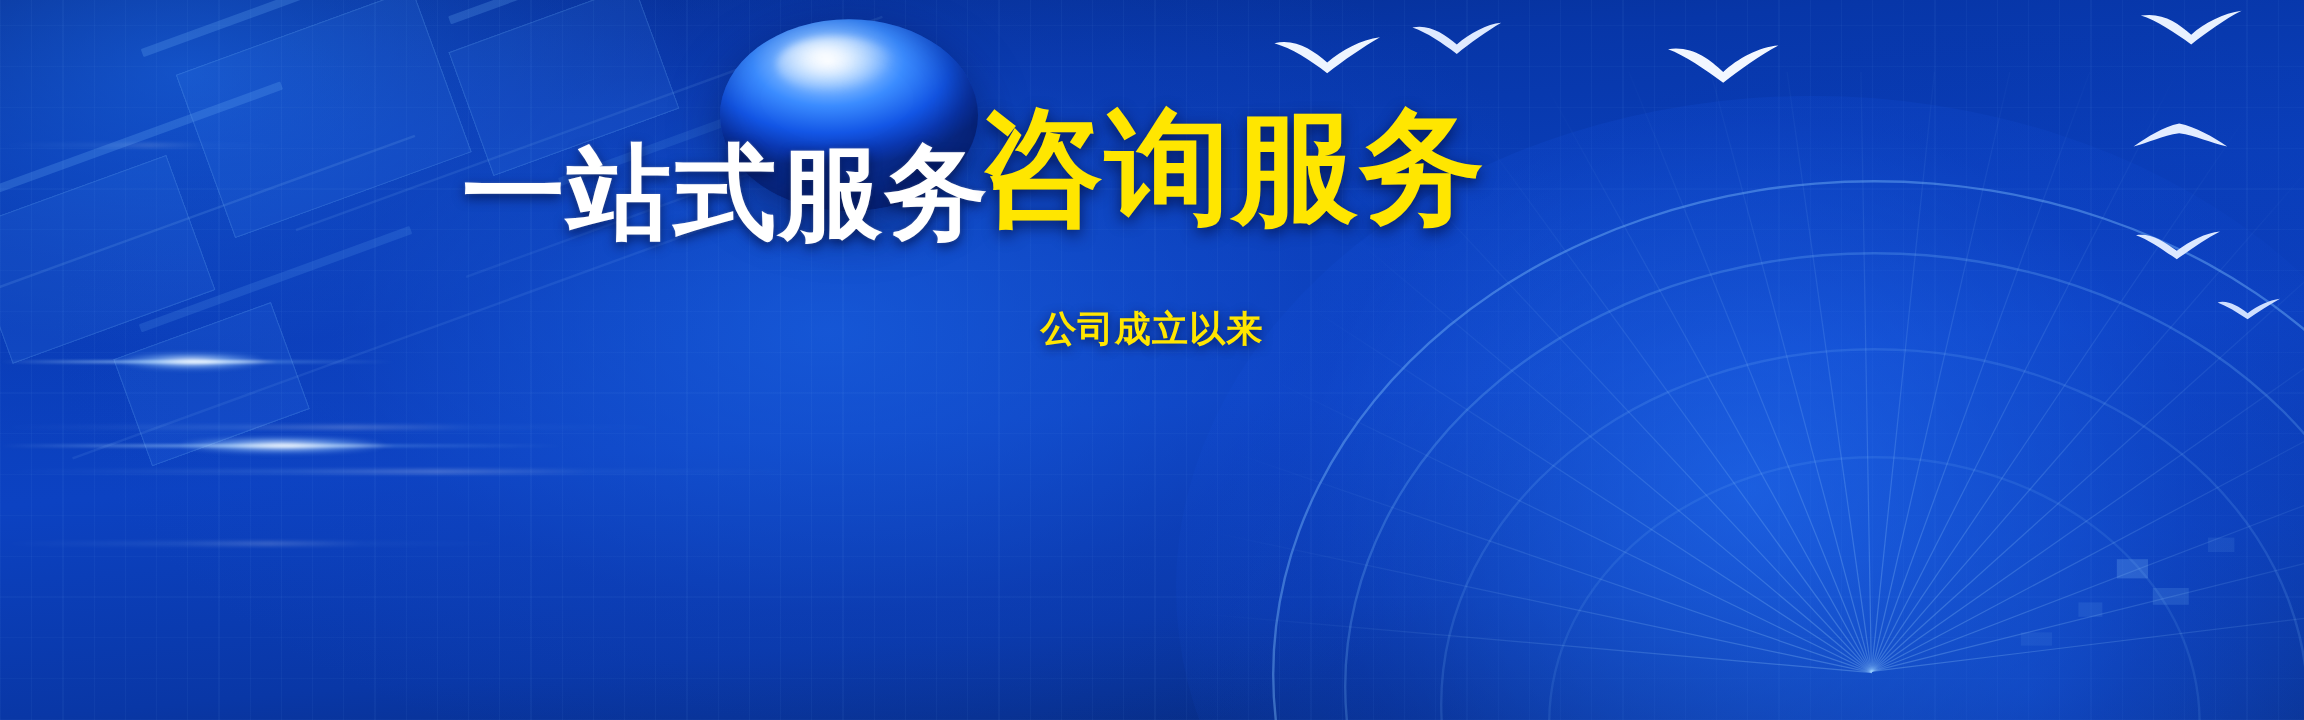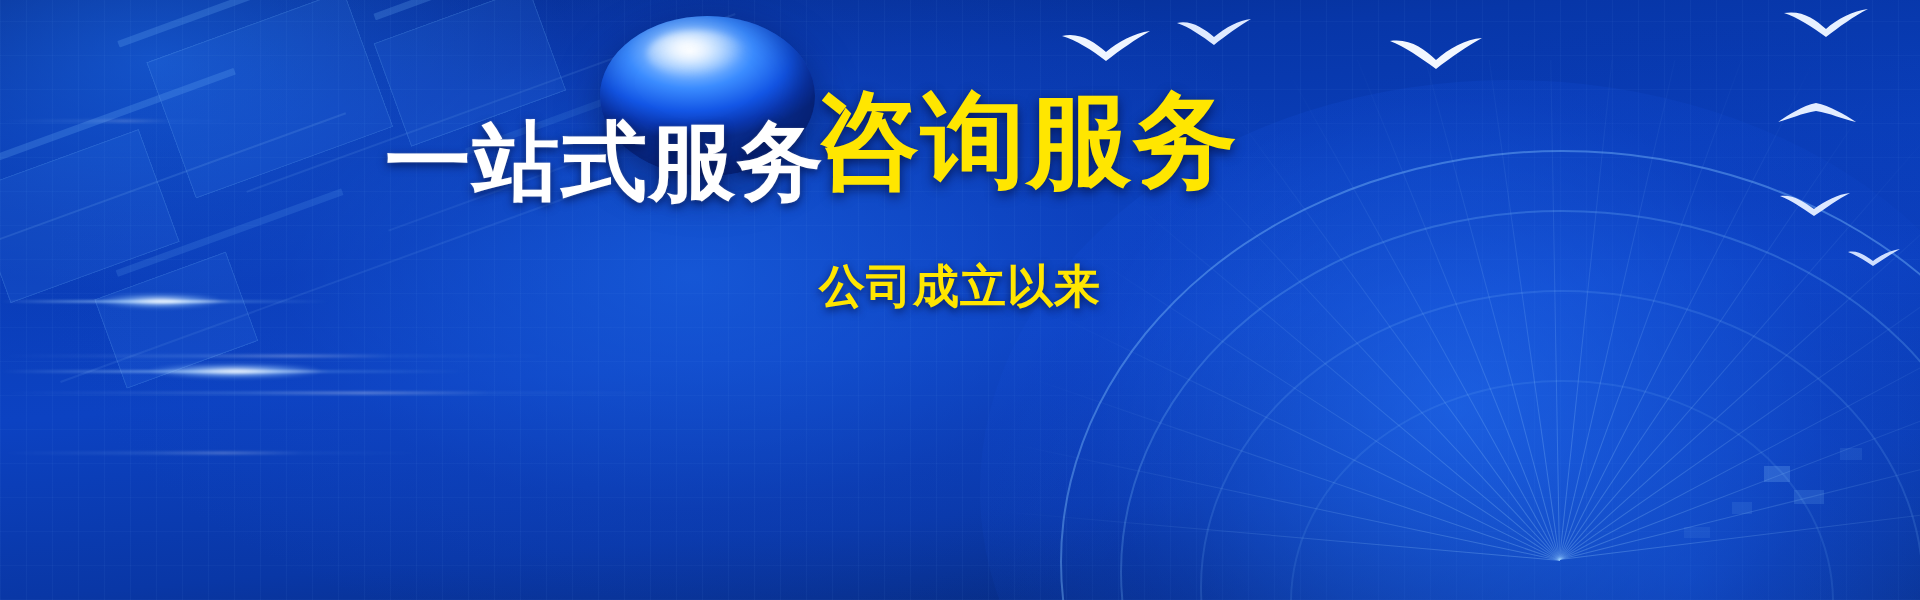--- a/index.html
+++ b/index.html
@@ -92,21 +92,21 @@
     text-shadow:0 4px 12px rgba(2,16,70,0.8);
     white-space:nowrap;
   }
   #body{
     position:absolute;left:0;top:255px;width:100%;
     text-align:center;color:#ffe600;
     font-size:40px;line-height:1.35;font-weight:700;letter-spacing:1px;
     text-shadow:0 3px 9px rgba(2,16,70,0.8);
   }
   #body .bl{display:block;white-space:nowrap;}
-  #body .bl.l1{font-size:46px;}
+  #body .bl.l1{font-size:30px;}
   #body .bl.l2,#body .bl.l3{font-size:42px;}
 </style>
 </head>
 <body>
 
 <div id="banner">
 
   <div class="layer" id="grid"></div>
   <div class="layer" id="gridh"></div>
 

